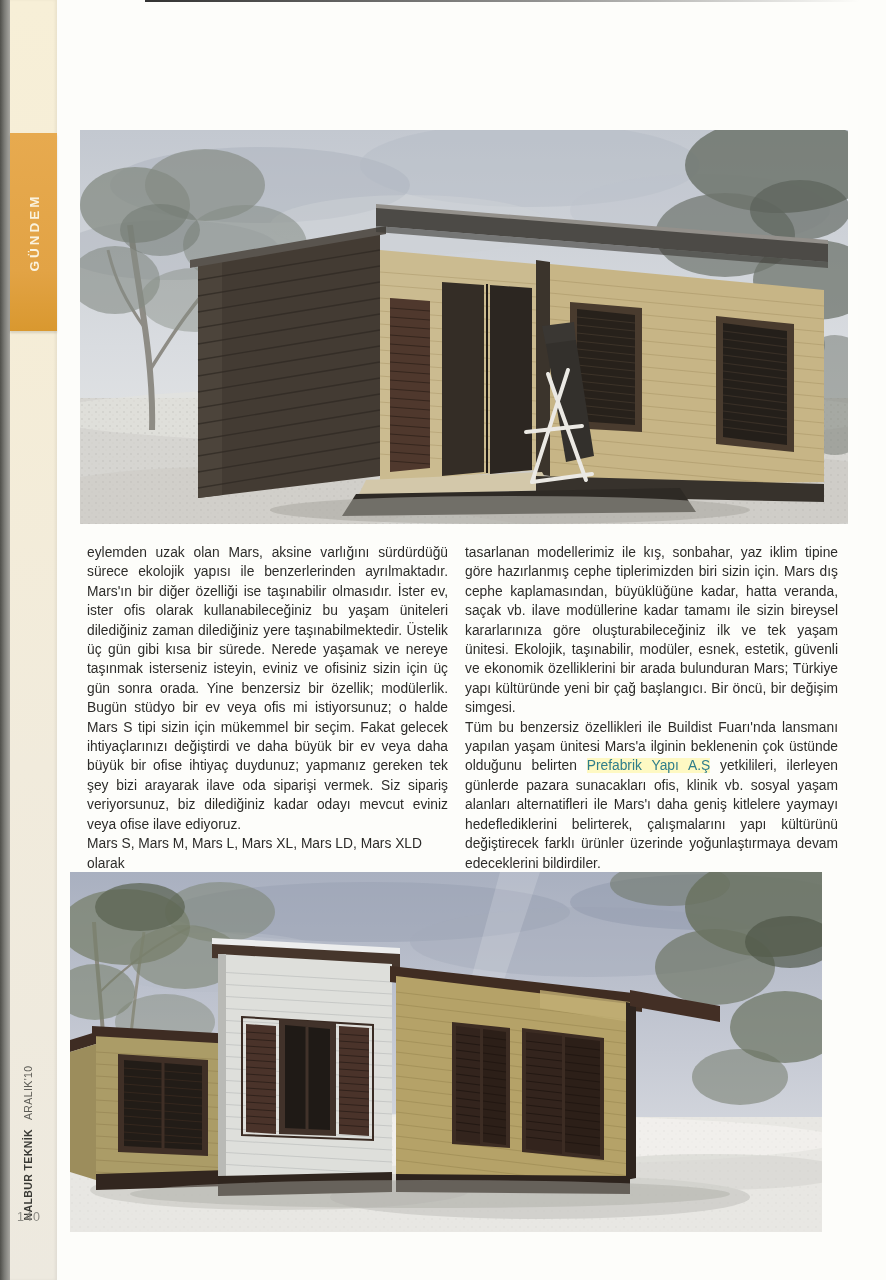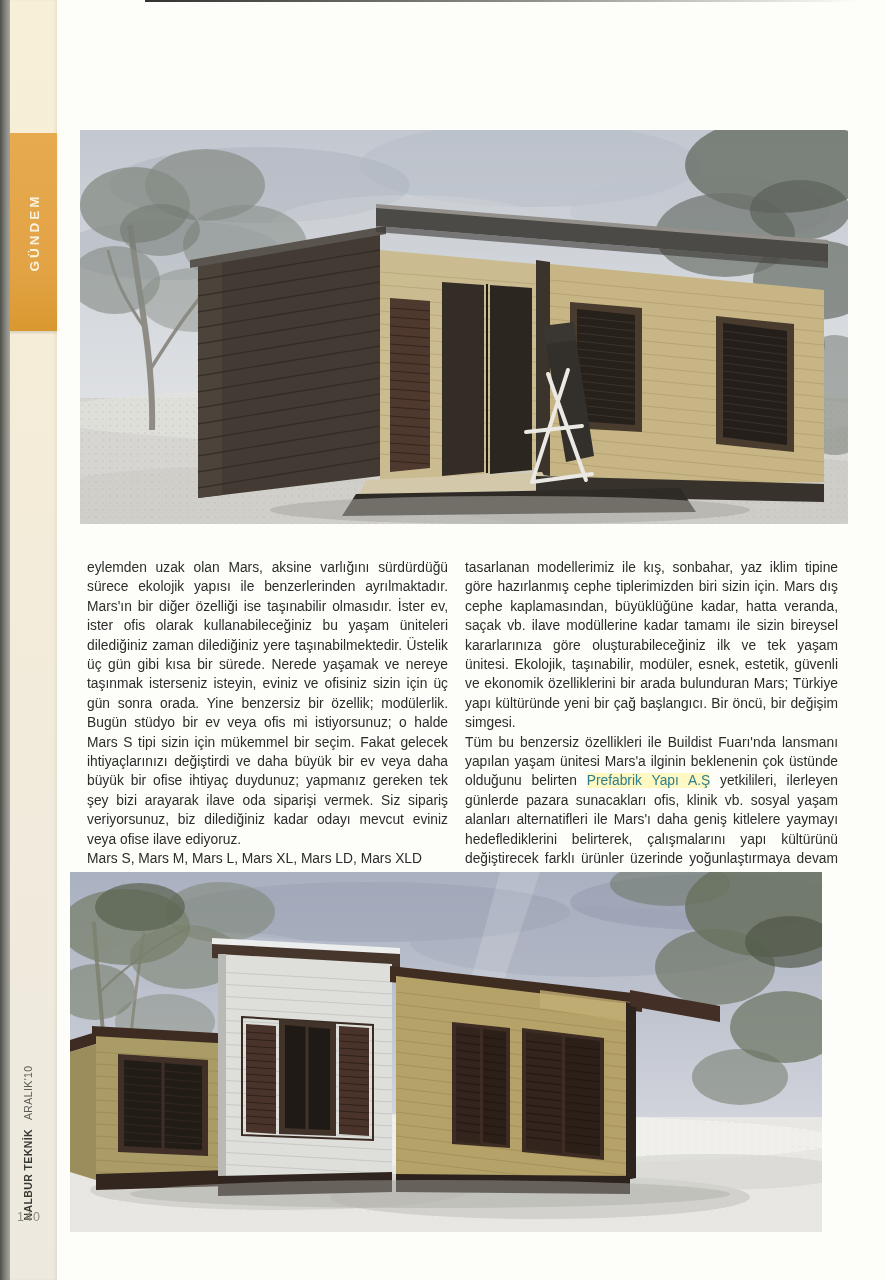--- a/index.html
+++ b/index.html
@@ -32,21 +32,21 @@
   .gundem-tab .rot{
     transform:rotate(-90deg);
     white-space:nowrap;
     color:#faf3df;font-weight:bold;font-size:13.5px;letter-spacing:3px;
   }
   .photo{position:absolute;}
   .photo svg{display:block;width:100%;height:100%;}
   .photo-top{left:80px;top:130px;width:768px;height:394px;}
   .photo-bottom{left:70px;top:872px;width:752px;height:360px;}
   .article{
-    position:absolute;left:87px;top:558px;width:751px;
+    position:absolute;left:87px;top:543px;width:751px;
     display:flex;gap:17px;
     font-size:13.8px;line-height:19.4px;color:#2d2c2a;
     text-align:justify;
   }
   .article p{margin:0;}
   .col-left{width:361px;}
   .col-right{width:373px;}
   .subhead{margin-top:19.4px !important;color:#343330;letter-spacing:.2px;text-align:left;}
   .models{text-align:left;}
   .hl{background:#fef9c3;color:#2e7d8a;}

